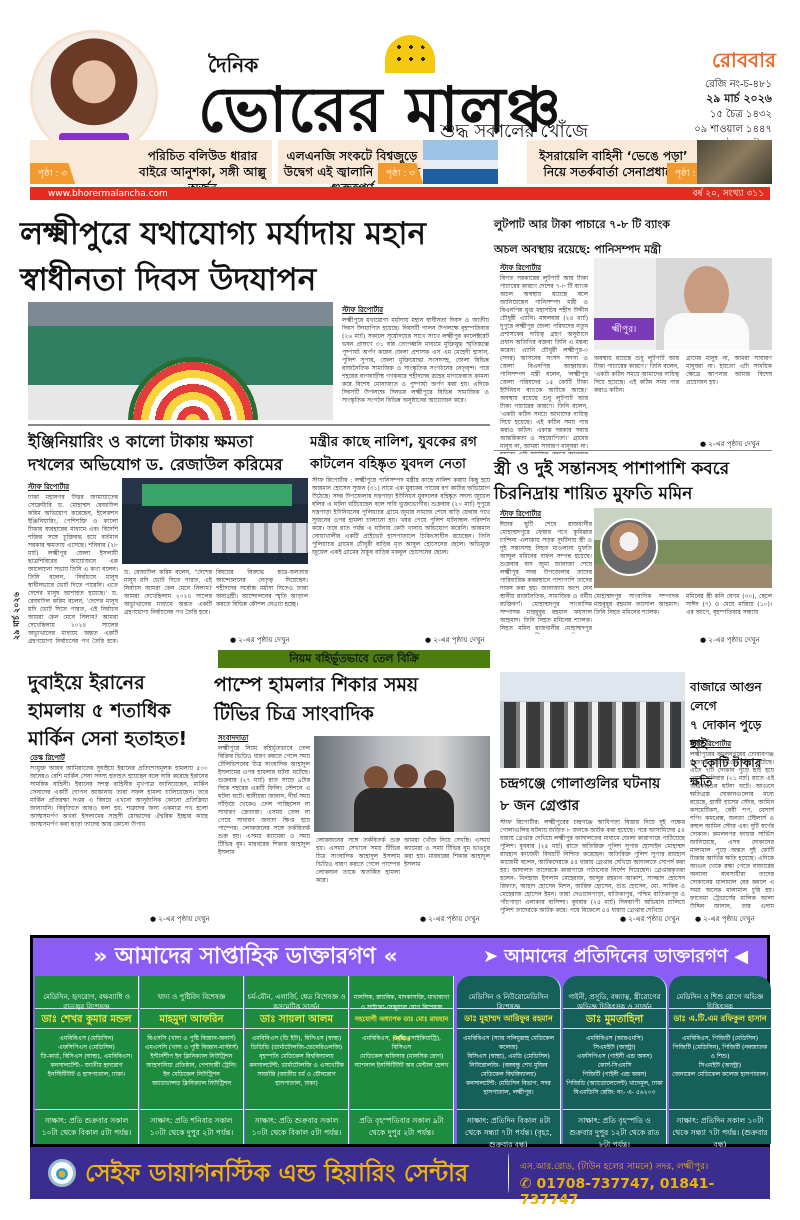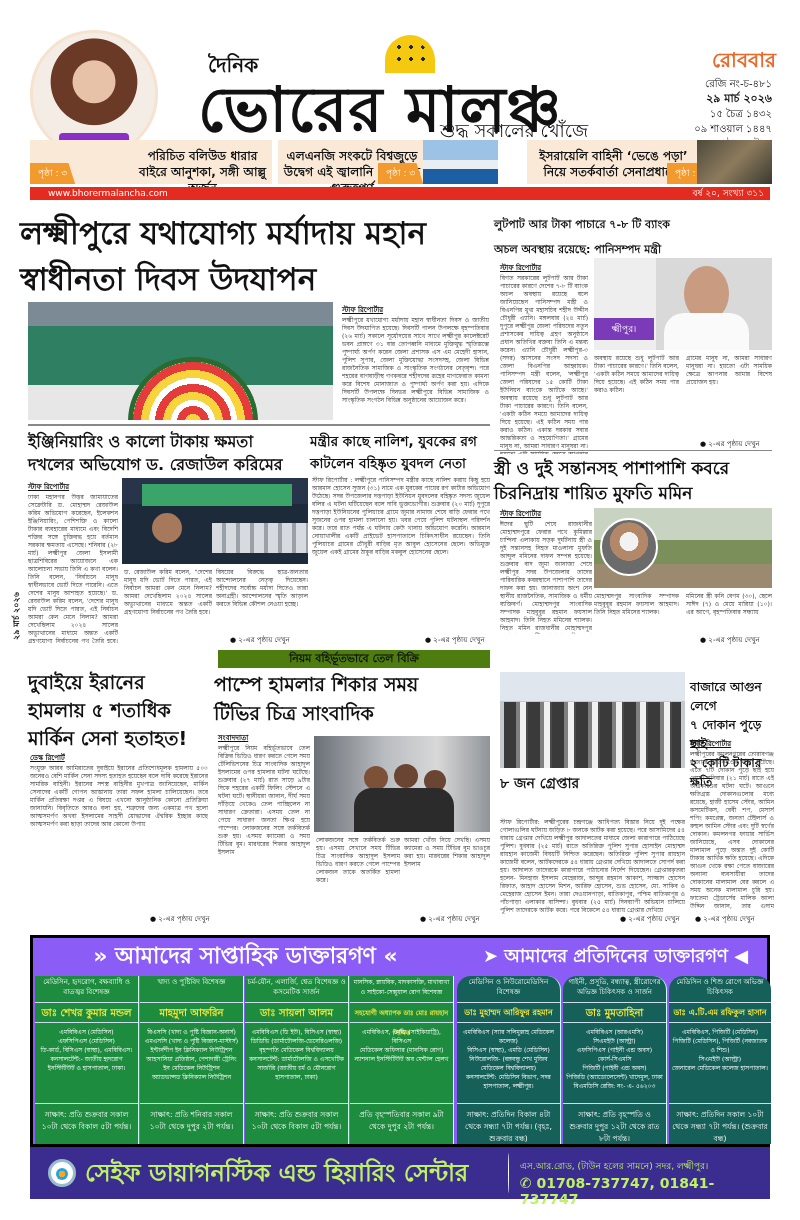--- a/index.html
+++ b/index.html
@@ -28,27 +28,27 @@
 .hl{position:absolute;font-weight:bold;color:#111}
 .byline{position:absolute;font-size:7px;text-decoration:underline;font-weight:bold}
 .body{position:absolute;font-size:6px;line-height:8px;color:#333;text-align:justify;overflow:hidden}
 .photo{position:absolute;overflow:hidden}
 .more{position:absolute;font-size:7px;color:#111}
 .rule{position:absolute;background:#888}
 
 #docs{left:30px;top:935px;width:740px;height:212px;background:#8b5cf6;border:3px solid #000000}
 .docs-head{position:absolute;top:0;height:36px;color:#fff;font-size:22px;font-weight:bold;line-height:36px;text-align:center}
 .doc{position:absolute;top:38px;height:168px;color:#fff;text-align:center;border-right:1px solid #cfe}
-.doc .spec{height:27px;font-size:7px;line-height:10px;padding:1px 2px;border-bottom:1px solid #cde}
+.doc .spec{height:20px;font-size:7px;line-height:10px;padding:16px 2px;border-bottom:1px solid #cde}
 .doc .name{height:20px;font-size:10px;font-weight:bold;color:#f7e63a;line-height:20px;border-bottom:1px solid #cde}
 .doc .quals{height:80px;font-size:6px;line-height:9px;padding:4px 3px;white-space:pre-line}
 .doc .sched{height:36px;border-top:1px solid #cde;font-size:7.5px;line-height:12px;padding:5px 3px}
 .g{background:#1d8c3f}
 .t{background:#15615a;border-radius:14px 14px 0 0}
-#footer{left:30px;top:1147px;width:740px;height:52px;background:#3a2d8f;color:#bef264}
+#footer{left:30px;top:1147px;width:740px;height:52px;background:#3a2d8f;color:#eab308}
 </style>
 </head>
 <body>
 
 <div id="mast" class="abs">
   <div class="abs celeb-circle">
       <div class="celeb-dress"></div>
     </div>
   <div class="abs dainik">দৈনিক</div>
   <div class="abs sun"></div>
@@ -172,20 +172,21 @@
   <div style="position:absolute;left:40px;top:52px;width:100px;height:44px;background:#2b2b2b;border-radius:18px 18px 0 0"></div>
 </div>
 <div class="body" style="left:316px;top:836px;width:84px;height:78px">লোকজনের সঙ্গে তর্কবিতর্ক শুরু হয়। এসময় সেখানে সময় টিভির চিত্র সাংবাদিক আহাদুল ইসলাম ভিডিও ধারণ করতে গেলে পাম্পের লোকজন তাকে অতর্কিত হামলা করে।</div>
 <div class="body" style="left:404px;top:836px;width:86px;height:74px">আমরা খোঁজ নিয়ে দেখছি। এসময় ক্যামেরা ও সময় টিভির বুম ভাঙচুর করা হয়। মারধরের শিকার আহাদুল ইসলাম</div>
 <div class="more" style="left:420px;top:913px">● ২-এর পৃষ্ঠায় দেখুন</div>
 
 <div class="photo" style="left:500px;top:672px;width:185px;height:96px;background:linear-gradient(180deg,#dfe6ee 0 30%,#c2c9cf 30%)">
   <div style="position:absolute;left:4px;top:30px;width:177px;height:66px;background:repeating-linear-gradient(90deg,#3a3a3a 0 12px,#7f7f7f 12px 16px,#f0f0f0 16px 22px,#4a4a4a 22px 24px)"></div>
 </div>
 <div class="hl" style="left:500px;top:772px;width:185px;font-size:14px;line-height:22px">
+  <div>চন্দ্রগঞ্জে গোলাগুলির ঘটনায়</div>
   <div>৮ জন গ্রেপ্তার</div>
 </div>
 <div class="body" style="left:500px;top:818px;width:185px;height:96px">স্টাফ রিপোর্টার: লক্ষ্মীপুরের চন্দ্রগঞ্জে আধিপত্য বিস্তার নিয়ে দুই পক্ষের গোলাগুলির ঘটনায় জড়িত ৮ জনকে আটক করা হয়েছে। পরে আসামিদের ৫৪ ধারায় গ্রেপ্তার দেখিয়ে লক্ষ্মীপুর আদালতের মাধ্যমে জেলা কারাগারে পাঠিয়েছে পুলিশ। বুধবার (২৫ মার্চ) রাতে অতিরিক্ত পুলিশ সুপার হোসাইন মোহাম্মদ রায়হান কাজেমী বিষয়টি নিশ্চিত করেছেন। অতিরিক্ত পুলিশ সুপার রায়হান কাজেমী বলেন, আটকদেরকে ৫৪ ধারায় গ্রেপ্তার দেখিয়ে আদালতে সোপর্দ করা হয়। আদালত তাদেরকে কারাগারে পাঠানোর নির্দেশ দিয়েছেন। গ্রেপ্তারকৃতরা হলেন- মিনহাজ ইসলাম মেহেরাজ, আব্দুর রহমান আকাশ, সাজ্জাদ হোসেন রিফাত, আহাদ হোসেন মিশন, আরিফ হোসেন, শুভ হোসেন, মো. সাকিব ও মেহেরাজ হোসেন ইমন। তারা দেওয়ানপাড়া, বাতিকাপুর, পশ্চিম বাতিকাপুর ও পাঁচপাড়া এলাকার বাসিন্দা। বুধবার (২৫ মার্চ) দিনব্যাপী অভিযান চালিয়ে পুলিশ তাদেরকে আটক করে। পরে বিকেলে ৫৪ ধারায় গ্রেপ্তার দেখিয়ে</div>
 <div class="more" style="left:620px;top:913px">● ২-এর পৃষ্ঠায় দেখুন</div>
 
 <div class="hl" style="left:690px;top:678px;width:85px;font-size:12px;line-height:19px">
   <div>বাজারে আগুন লেগে</div>
   <div>৭ দোকান পুড়ে ছাই</div>
   <div>২ কোটি টাকার ক্ষতি</div>
 </div>

